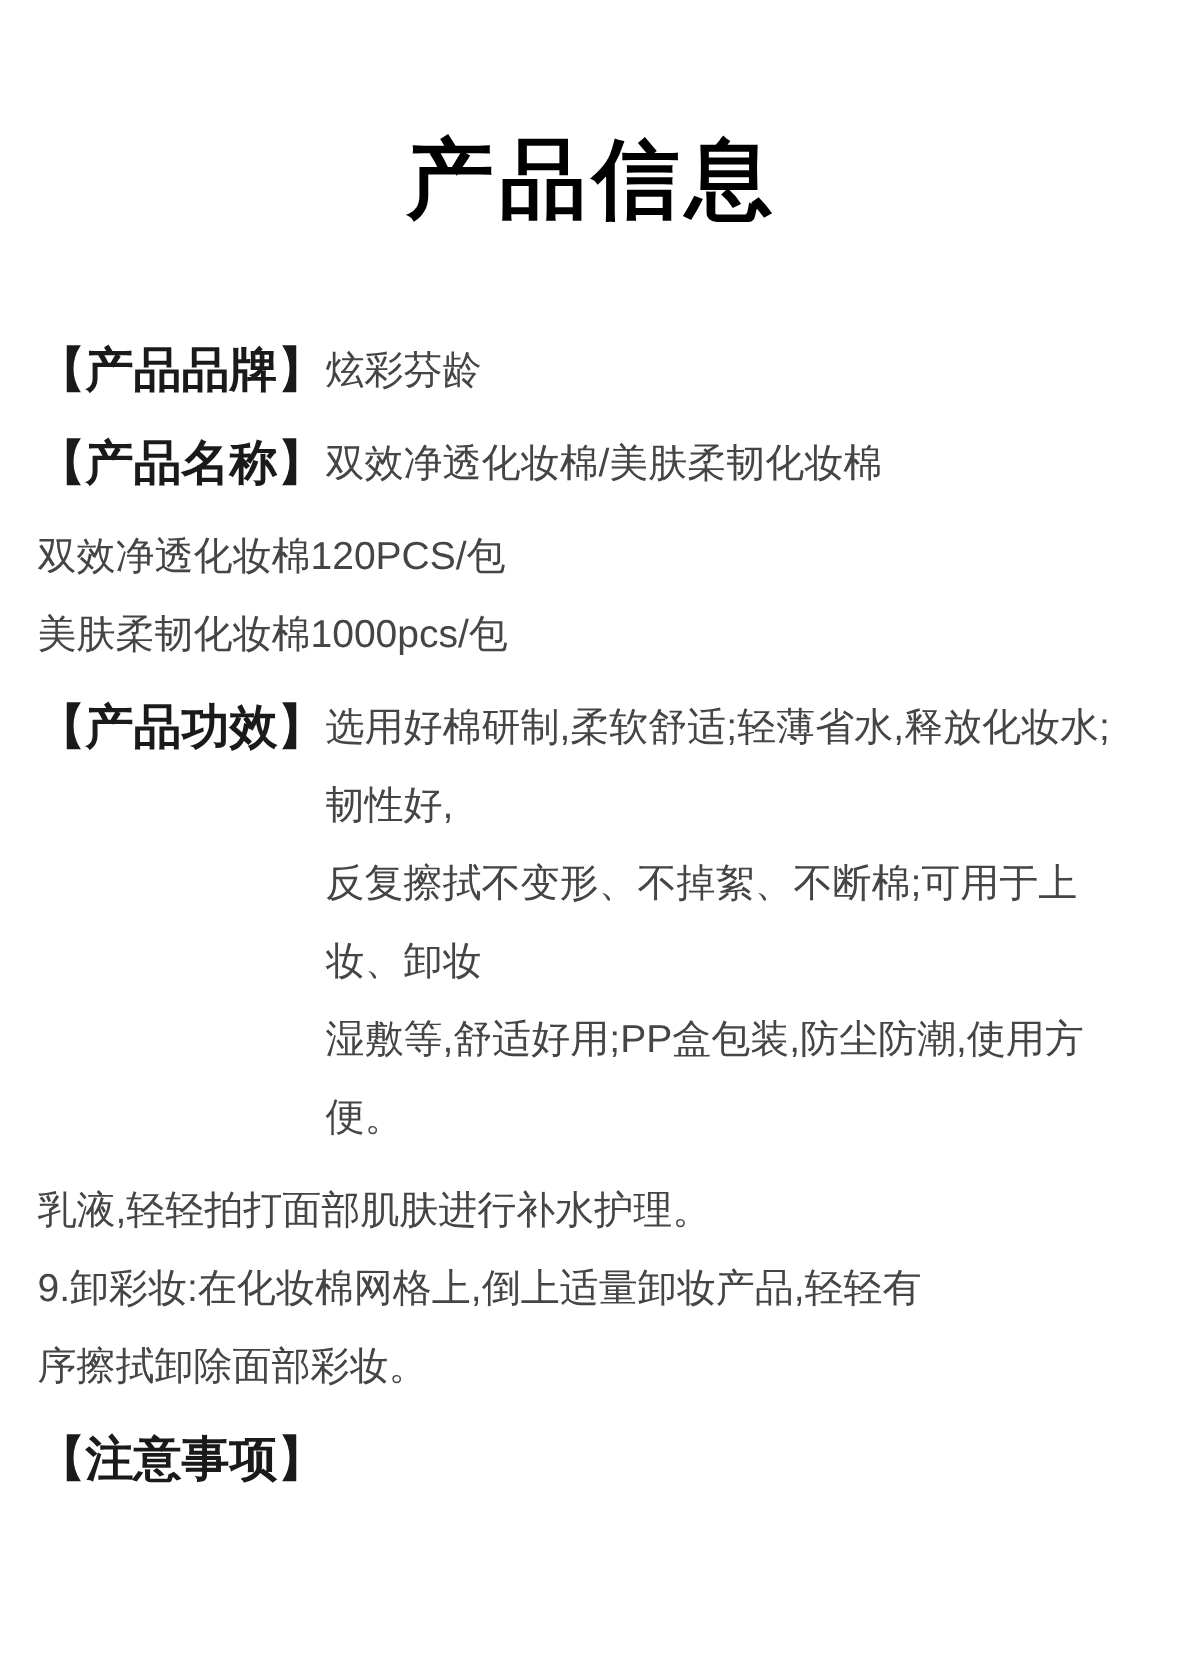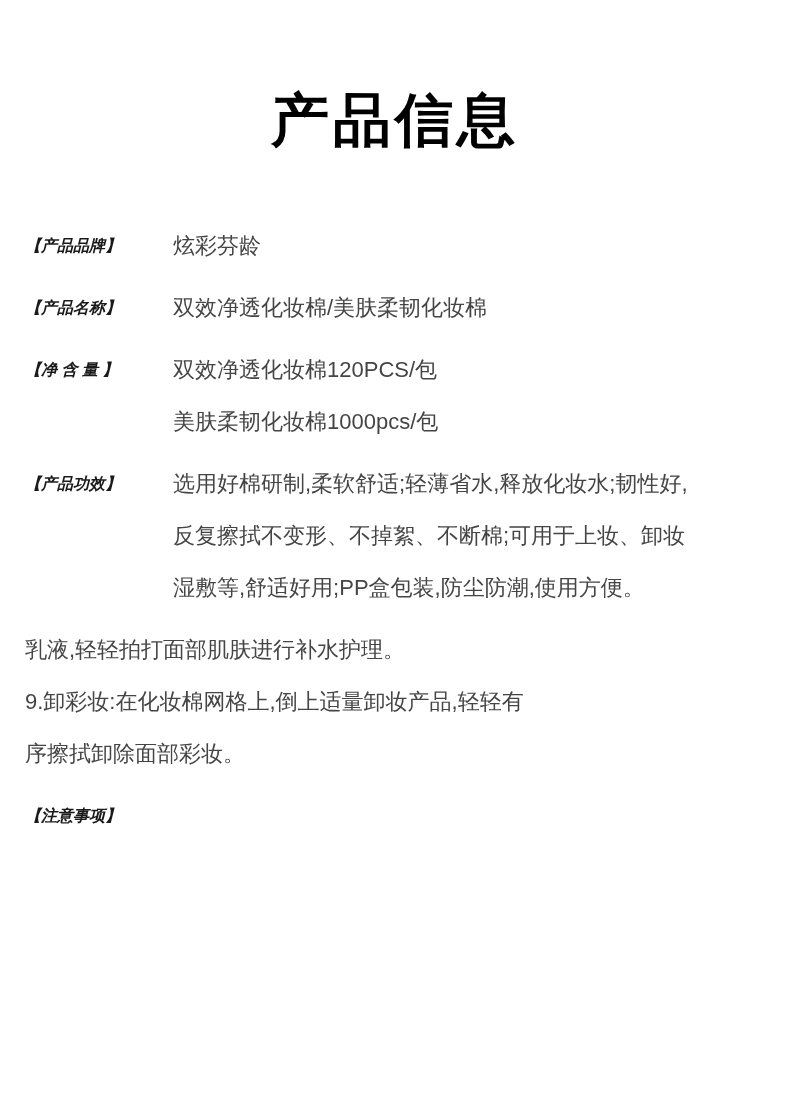--- a/index.html
+++ b/index.html
@@ -31,32 +31,31 @@
   .info-list {
     width: 100%;
   }
   .info-row {
     display: flex;
     align-items: flex-start;
     margin-bottom: 10px;
   }
   .info-label {
     flex: 0 0 148px;
-    font-size: 16px;
+    font-size: 32px;
     font-weight: 700;
     color: #1a1a1a;
     line-height: 52px;
     white-space: nowrap;
     letter-spacing: 0px;
-    font-style: italic;
   }
   .info-value {
     flex: 1;
     min-width: 0;
-    font-size: 22px;
+    font-size: 26px;
     font-weight: 300;
     color: #454545;
     line-height: 52px;
   }
   .info-line {
     min-height: 52px;
   }
 </style>
 </head>
 <body>
@@ -72,21 +71,20 @@
   </div>
 
   <div class="info-row">
     <span class="info-label">【产品名称】</span>
     <div class="info-value">
           <div class="info-line">双效净透化妆棉/美肤柔韧化妆棉</div>
         </div>
   </div>
 
   <div class="info-row">
-    <span class="info-label">【净 含 量 】</span>
     <div class="info-value">
           <div class="info-line">双效净透化妆棉120PCS/包</div>
           <div class="info-line">美肤柔韧化妆棉1000pcs/包</div>
         </div>
   </div>
 
   <div class="info-row">
     <span class="info-label">【产品功效】</span>
     <div class="info-value">
           <div class="info-line">选用好棉研制,柔软舒适;轻薄省水,释放化妆水;韧性好,</div>

